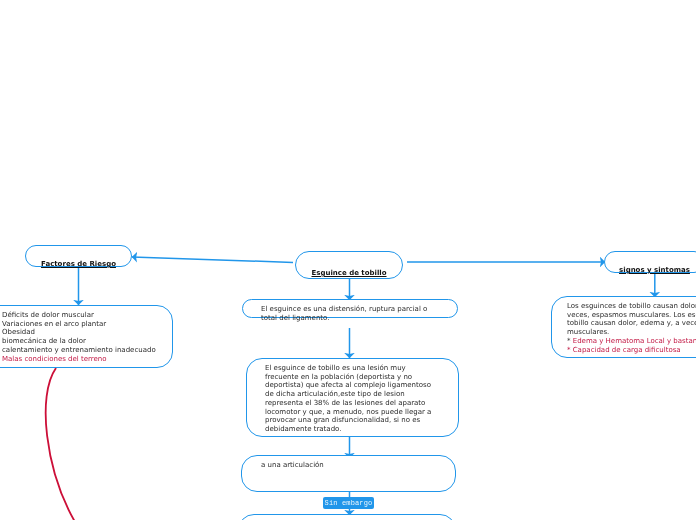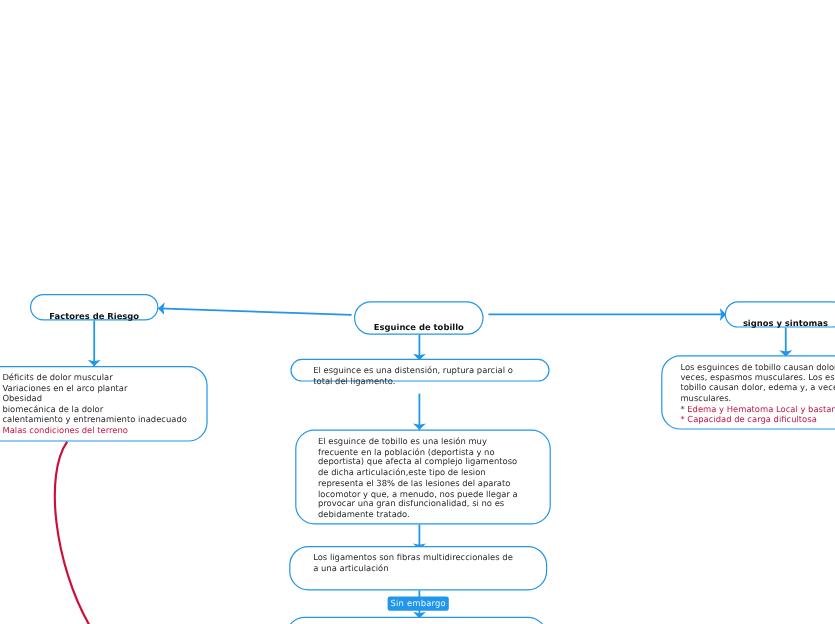--- a/index.html
+++ b/index.html
@@ -3,27 +3,27 @@
 <meta charset="utf-8">
 <style>
   html,body{margin:0;padding:0;}
   body{width:696px;height:520px;background:#ffffff;overflow:hidden;
        font-family:"DejaVu Sans",sans-serif;}
   #canvas{position:relative;width:696px;height:520px;overflow:hidden;background:#fff;}
   svg#links{position:absolute;left:0;top:0;width:696px;height:520px;}
   .node{position:absolute;box-sizing:border-box;background:#fff;border:1.1px solid #2196ea;
         border-radius:16px;}
   .title-node{font-weight:bold;font-size:7px;color:#111111;display:flex;align-items:center;padding-top:16px;box-sizing:border-box;
-              justify-content:center;}
+              justify-content:center;text-decoration:underline;}
   .body-node{font-size:7px;color:#2b2b2b;line-height:8.7px;white-space:pre;}
   .body-node .txt{position:absolute;}
   .red{color:#c21844;}
   .bullet-mark.dark{color:#3a3a3a;}
   .badge{position:absolute;background:#2196ea;color:#eaf6fd;font-size:7px;border-radius:2px;z-index:5;
-         display:flex;align-items:center;justify-content:center;letter-spacing:0.15px;}
+         display:flex;align-items:center;justify-content:center;letter-spacing:0.15px;font-family:Liberation Mono, monospace;}
 </style>
 </head>
 <body>
 
 <div id="canvas">
 
   <svg id="links" viewBox="0 0 696 520">
     <defs>
       <marker id="ah" viewBox="0 0 10 20" refX="9.6" refY="10" markerWidth="3.6" markerHeight="7.2" orient="auto-start-reverse" markerUnits="strokeWidth">
         <path d="M0 0 L10 10 L0 20 L2.1 10 Z" fill="#2196ea"></path>
@@ -53,21 +53,21 @@
   <div class="node title-node" style="left:604px;top:251px;width:101px;height:22px;">
     <span>signos y sintomas</span>
   </div>
 
   <div class="node body-node" id="risk-list" style="left:-18px;top:305px;width:191px;height:63px;"><div class="txt" style="left: 19px; top: 5px;"><div>Déficits de dolor muscular</div><div>Variaciones en el arco plantar</div><div>Obesidad</div><div>biomecánica de la dolor</div><div>calentamiento y entrenamiento inadecuado</div><div class="red">Malas condiciones del terreno</div></div></div>
 
   <div class="node body-node" id="def1" style="left:242px;top:299px;width:216px;height:19px;"><div class="txt" style="left: 18px; top: 5px;"><div>El esguince es una distensión, ruptura parcial o</div><div>total del ligamento.</div></div></div>
 
   <div class="node body-node" id="def2" style="left:246px;top:358px;width:213px;height:79px;"><div class="txt" style="left: 18px; top: 5px;"><div>El esguince de tobillo es una lesión muy</div><div>frecuente en la población (deportista y no</div><div>deportista) que afecta al complejo ligamentoso</div><div>de dicha articulación,este tipo de lesion</div><div>representa el 38% de las lesiones del aparato</div><div>locomotor y que, a menudo, nos puede llegar a</div><div>provocar una gran disfuncionalidad, si no es</div><div>debidamente tratado.</div></div></div>
 
-  <div class="node body-node" id="def3" style="left:241px;top:455px;width:215px;height:37px;"><div class="txt" style="left: 19px; top: 5px;"><div>Los ligamentos son fibras multidireccionales de</div><div>a una articulación</div></div></div>
+  <div class="node body-node" id="def3" style="left:241px;top:455px;width:215px;height:37px;"><div class="txt" style="left: 19px; top: 5px;"><div>a una articulación</div></div></div>
 
   <div class="node" style="left:238px;top:514px;width:218px;height:40px;"></div>
 
   <div class="node body-node" id="signs-body" style="left:551px;top:296px;width:201px;height:62px;"><div class="txt" style="left: 15px; top: 5px;"><div>Los esguinces de tobillo causan dolor, edema y, a</div><div>veces, espasmos musculares. Los esguinces de</div><div>tobillo causan dolor, edema y, a veces, espasmos</div><div>musculares.</div><div class="red"><span class="bullet-mark dark">*</span> Edema y Hematoma Local y bastante dolor</div><div class="red"><span class="bullet-mark">*</span> Capacidad de carga dificultosa</div></div></div>
 
   <div class="badge" style="left:323px;top:497px;width:51px;height:12px;">
     <span>Sin embargo</span>
   </div>
 
 </div>

